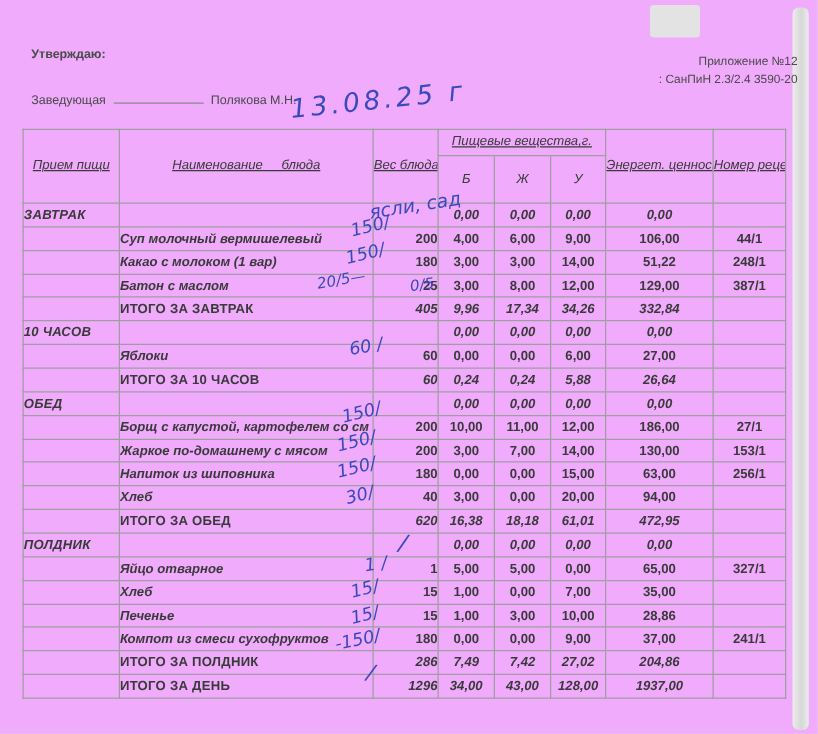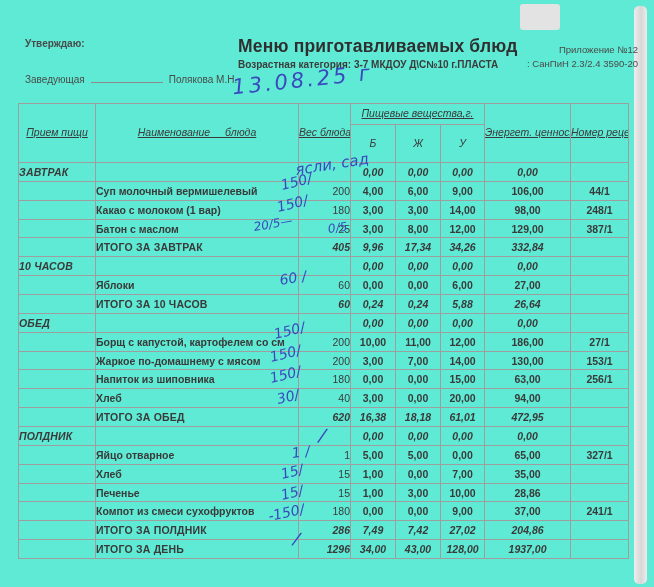--- a/index.html
+++ b/index.html
@@ -1,17 +1,17 @@
 <!DOCTYPE html>
 <html><head>
 <meta charset="utf-8">
 <style>
   html,body{margin:0;padding:0;}
   body{background:#e9e9e9;font-family:"Liberation Sans", sans-serif;}
-  .page{position:relative;width:654px;height:587px;background:#5eead4;overflow:hidden;
+  .page{position:relative;width:654px;height:587px;background:#f0abfc;overflow:hidden;
         color:#3a3a3a;}
   
   .scan-band{position:absolute;left:634px;top:6px;width:13px;height:578px;
              background:linear-gradient(90deg,#ececec,#d7d7d7 55%,#ececec);border-radius:5px;}
   .scan-blob{position:absolute;left:520px;top:4px;width:40px;height:26px;background:#e3e3e3;border-radius:3px;}
 
   
   .approve{position:absolute;left:25px;top:38px;font-size:10px;font-weight:bold;color:#4a4a4a;}
   .approve .row2{margin-top:23px;font-weight:normal;}
   .sign-line{display:inline-block;width:72px;border-bottom:1px solid #8a8a8a;margin:0 6px;height:10px;}
@@ -32,47 +32,43 @@
   table.menu td,table.menu th{border:1px solid #9e9e9e;padding:0;font-size:10.5px;color:#3a3a3a;
       overflow:hidden;white-space:nowrap;}
   thead th{font-weight:normal;font-style:italic;font-size:11px;color:#474747;line-height:1.25;
       white-space:normal;vertical-align:middle;}
   thead tr.h1 th{height:20px;text-decoration:underline;}
   thead tr.h2 th{height:37px;}
   th.rowspan-cell{padding-bottom:10px;}
   th.name-h{word-spacing:12px;}
   tbody tr{height:18.86px;}
   td.meal{padding-left:5px;font-size:10.5px;letter-spacing:.2px;color:#3d3d3d;}
-  td.dish{padding-left:8px;font-weight:bold;}
+  td.dish{padding-left:8px;font-weight:bold;font-style:italic;}
   td.dish.total-label{font-style:normal;letter-spacing:.2px;}
-  td.weight{text-align:right;padding-right:7px;font-weight:normal;}
+  td.weight{text-align:right;padding-right:7px;font-weight:bold;}
   td.c{text-align:center;font-weight:bold;}
   tr.section td{font-style:italic;font-weight:bold;}
   tr.total td{font-style:italic;font-weight:bold;}
   tr.total td.dish{font-style:normal;margin-top:44px;}
 </style>
 </head>
 <body>
 
 <div class="page">
 
   <div class="scan-blob"></div>
   <div class="scan-band"></div>
 
   <div class="approve">
     <div>Утверждаю:</div>
     <div class="row2">
       <span>Заведующая</span><span class="sign-line"></span><span>Полякова М.Н.</span>
     </div>
   </div>
 
-  <div class="title-block">
-    <div class="title">Меню приготавливаемых блюд</div>
-    <div class="subtitle">Возрастная категория: 3-7 МКДОУ Д\С№10 г.ПЛАСТА</div>
-  </div>
 
   <div class="appendix">
     <div>Приложение №12</div>
     <div>: СанПиН 2.3/2.4 3590-20</div>
   </div>
 
   <div class="hw-date">13.08.25 г</div>
 
   <table class="menu">
     <colgroup>
@@ -121,21 +117,21 @@
           <td class="c">106,00</td>
           <td class="c">44/1</td>
         </tr>
         <tr class="item">
           <td class="meal"></td>
           <td class="dish">Какао с молоком (1 вар)</td>
           <td class="weight">180</td>
           <td class="c">3,00</td>
           <td class="c">3,00</td>
           <td class="c">14,00</td>
-          <td class="c">98,00</td>
+          <td class="c">51,22</td>
           <td class="c">248/1</td>
         </tr>
         <tr class="item">
           <td class="meal"></td>
           <td class="dish">Батон с маслом</td>
           <td class="weight">25</td>
           <td class="c">3,00</td>
           <td class="c">8,00</td>
           <td class="c">12,00</td>
           <td class="c">129,00</td>

